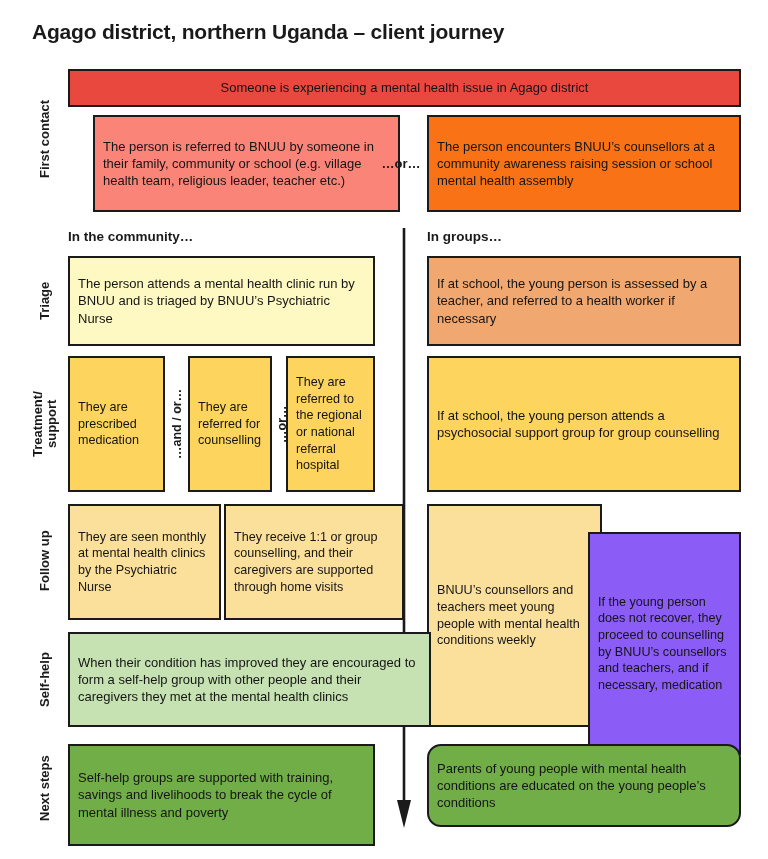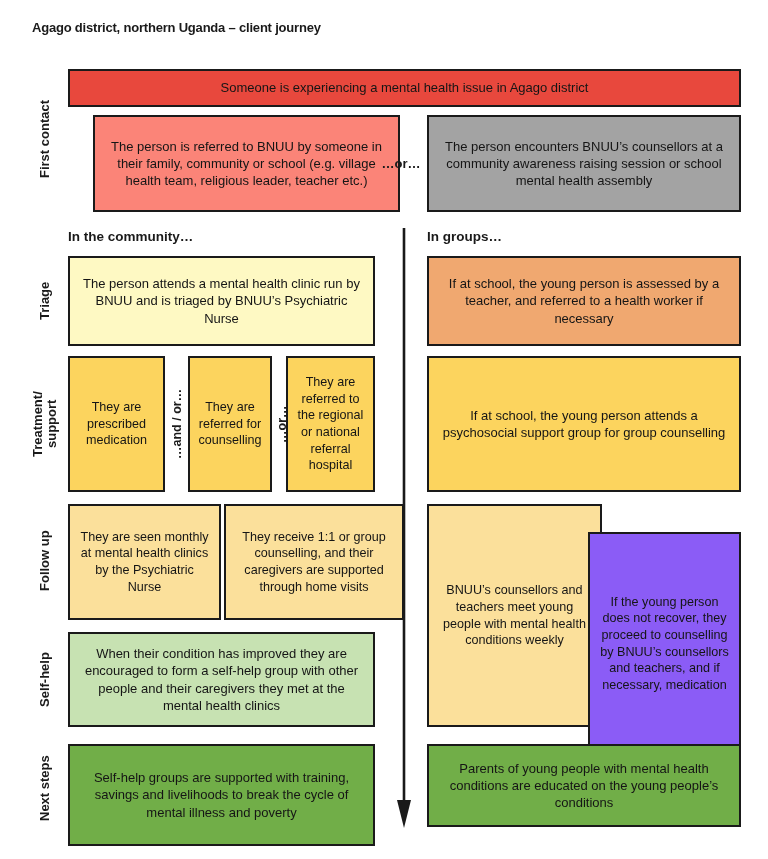--- a/index.html
+++ b/index.html
@@ -13,21 +13,21 @@
     font-family: "Liberation Sans", sans-serif;
     color: #111111;
     position: relative;
     overflow: hidden;
   }
 
   #page-title {
     position: absolute;
     left: 32px;
     top: 20px;
-    font-size: 13px;
+    font-size: 21px;
     font-weight: bold;
     letter-spacing: -0.2px;
     color: #1a1a1a;
   }
 
   
   .stage-label {
     position: absolute;
     font-size: 13px;
     font-weight: bold;
@@ -43,21 +43,21 @@
   }
 
   
   .box {
     position: absolute;
     border: 2.5px solid #1a1a1a;
     box-sizing: border-box;
     display: flex;
     align-items: center;
     justify-content: center;
-    text-align: center;
+    text-align: left;
     font-size: 13px;
     line-height: 1.32;
     padding: 8px 8px;
     color: #151515;
   }
   .box.small { font-size: 12.6px; }
 
   
   .conn-h {
     position: absolute;
@@ -111,21 +111,21 @@
 <div class="stage-label" style="left:34px; top:500px; width:22px; height:122px;">Follow up</div>
 <div class="stage-label" style="left:34px; top:632px; width:22px; height:96px;">Self-help</div>
 <div class="stage-label" style="left:34px; top:740px; width:22px; height:96px;">Next steps</div>
 
 <div class="box" style="left:68px; top:69px; width:673px; height:38px; background:#E8483D;">Someone is experiencing a mental health issue in Agago district</div>
 
 <div class="box" style="left:68px; top:115px; width:307px; height:97px; background:#FB8478;margin-left:25px;">The person is referred to BNUU by someone in their family, community or school (e.g. village health team, religious leader, teacher etc.)</div>
 
 <div class="conn-h" style="left:377px; top:115px; width:48px; height:97px;">…or…</div>
 
-<div class="box" style="left:427px; top:115px; width:314px; height:97px; background:#a3a3a3;">The person encounters BNUU’s counsellors at a community awareness raising session or school mental health assembly</div>
+<div class="box" style="left:427px; top:115px; width:314px; height:97px; background:#f97316;">The person encounters BNUU’s counsellors at a community awareness raising session or school mental health assembly</div>
 
 <div class="col-head" style="left:68px; top:229px; width:307px;">In the community…</div>
 <div class="col-head" style="left:427px; top:229px; width:314px;">In groups…</div>
 
 <svg id="divider-arrow" viewBox="0 0 16 602" preserveAspectRatio="none">
   <line x1="8" y1="0" x2="8" y2="578" stroke="#1a1a1a" stroke-width="2.6"></line>
   <polygon points="1,572 15,572 8,600" fill="#1a1a1a"></polygon>
 </svg>
 
 <div class="box" style="left:68px; top:256px; width:307px; height:90px; background:#fef9c3;">The person attends a mental health clinic run by BNUU and is triaged by BNUU’s Psychiatric Nurse</div>
@@ -138,16 +138,16 @@
 <div class="box small" style="left:286px; top:356px; width:89px; height:136px; background:#FCD45E;">They are referred to the regional or national referral hospital</div>
 
 <div class="box" style="left:427px; top:356px; width:314px; height:136px; background:#FCD45E;">If at school, the young person attends a psychosocial support group for group counselling</div>
 
 <div class="box small" style="left:68px; top:504px; width:153px; height:116px; background:#FBE09B;">They are seen monthly at mental health clinics by the Psychiatric Nurse</div>
 <div class="box small" style="left:224px; top:504px; width:180px; height:116px; background:#FBE09B;">They receive 1:1 or group counselling, and their caregivers are supported through home visits</div>
 
 <div class="box small" style="left:427px; top:504px; width:175px; height:223px; background:#FBE09B;">BNUU’s counsellors and teachers meet young people with mental health conditions weekly</div>
 <div class="box small" style="left:588px; top:532px; width:153px; height:223px; background:#8b5cf6;">If the young person does not recover, they proceed to counselling by BNUU’s counsellors and teachers, and if necessary, medication</div>
 
-<div class="box" style="left:68px; top:632px; width:307px; height:95px; background:#C7E2B2;">When their condition has improved they are encouraged to form a self-help group with other people and their caregivers they met at the mental health clinics</div>
+<div class="box" style="left:68px; top:632px; width:363px; height:95px; background:#C7E2B2;">When their condition has improved they are encouraged to form a self-help group with other people and their caregivers they met at the mental health clinics</div>
 
 <div class="box" style="left:68px; top:744px; width:307px; height:102px; background:#71AE48;">Self-help groups are supported with training, savings and livelihoods to break the cycle of mental illness and poverty</div>
-<div class="box" style="left:427px; top:744px; width:314px; height:83px; background:#71AE48;">Parents of young people with mental health conditions are educated on the young people’s conditions</div>
+<div class="box" style="left:427px; top:744px; width:314px; height:83px; background:#71AE48;border-radius:14px;">Parents of young people with mental health conditions are educated on the young people’s conditions</div>
 
 </body></html>

